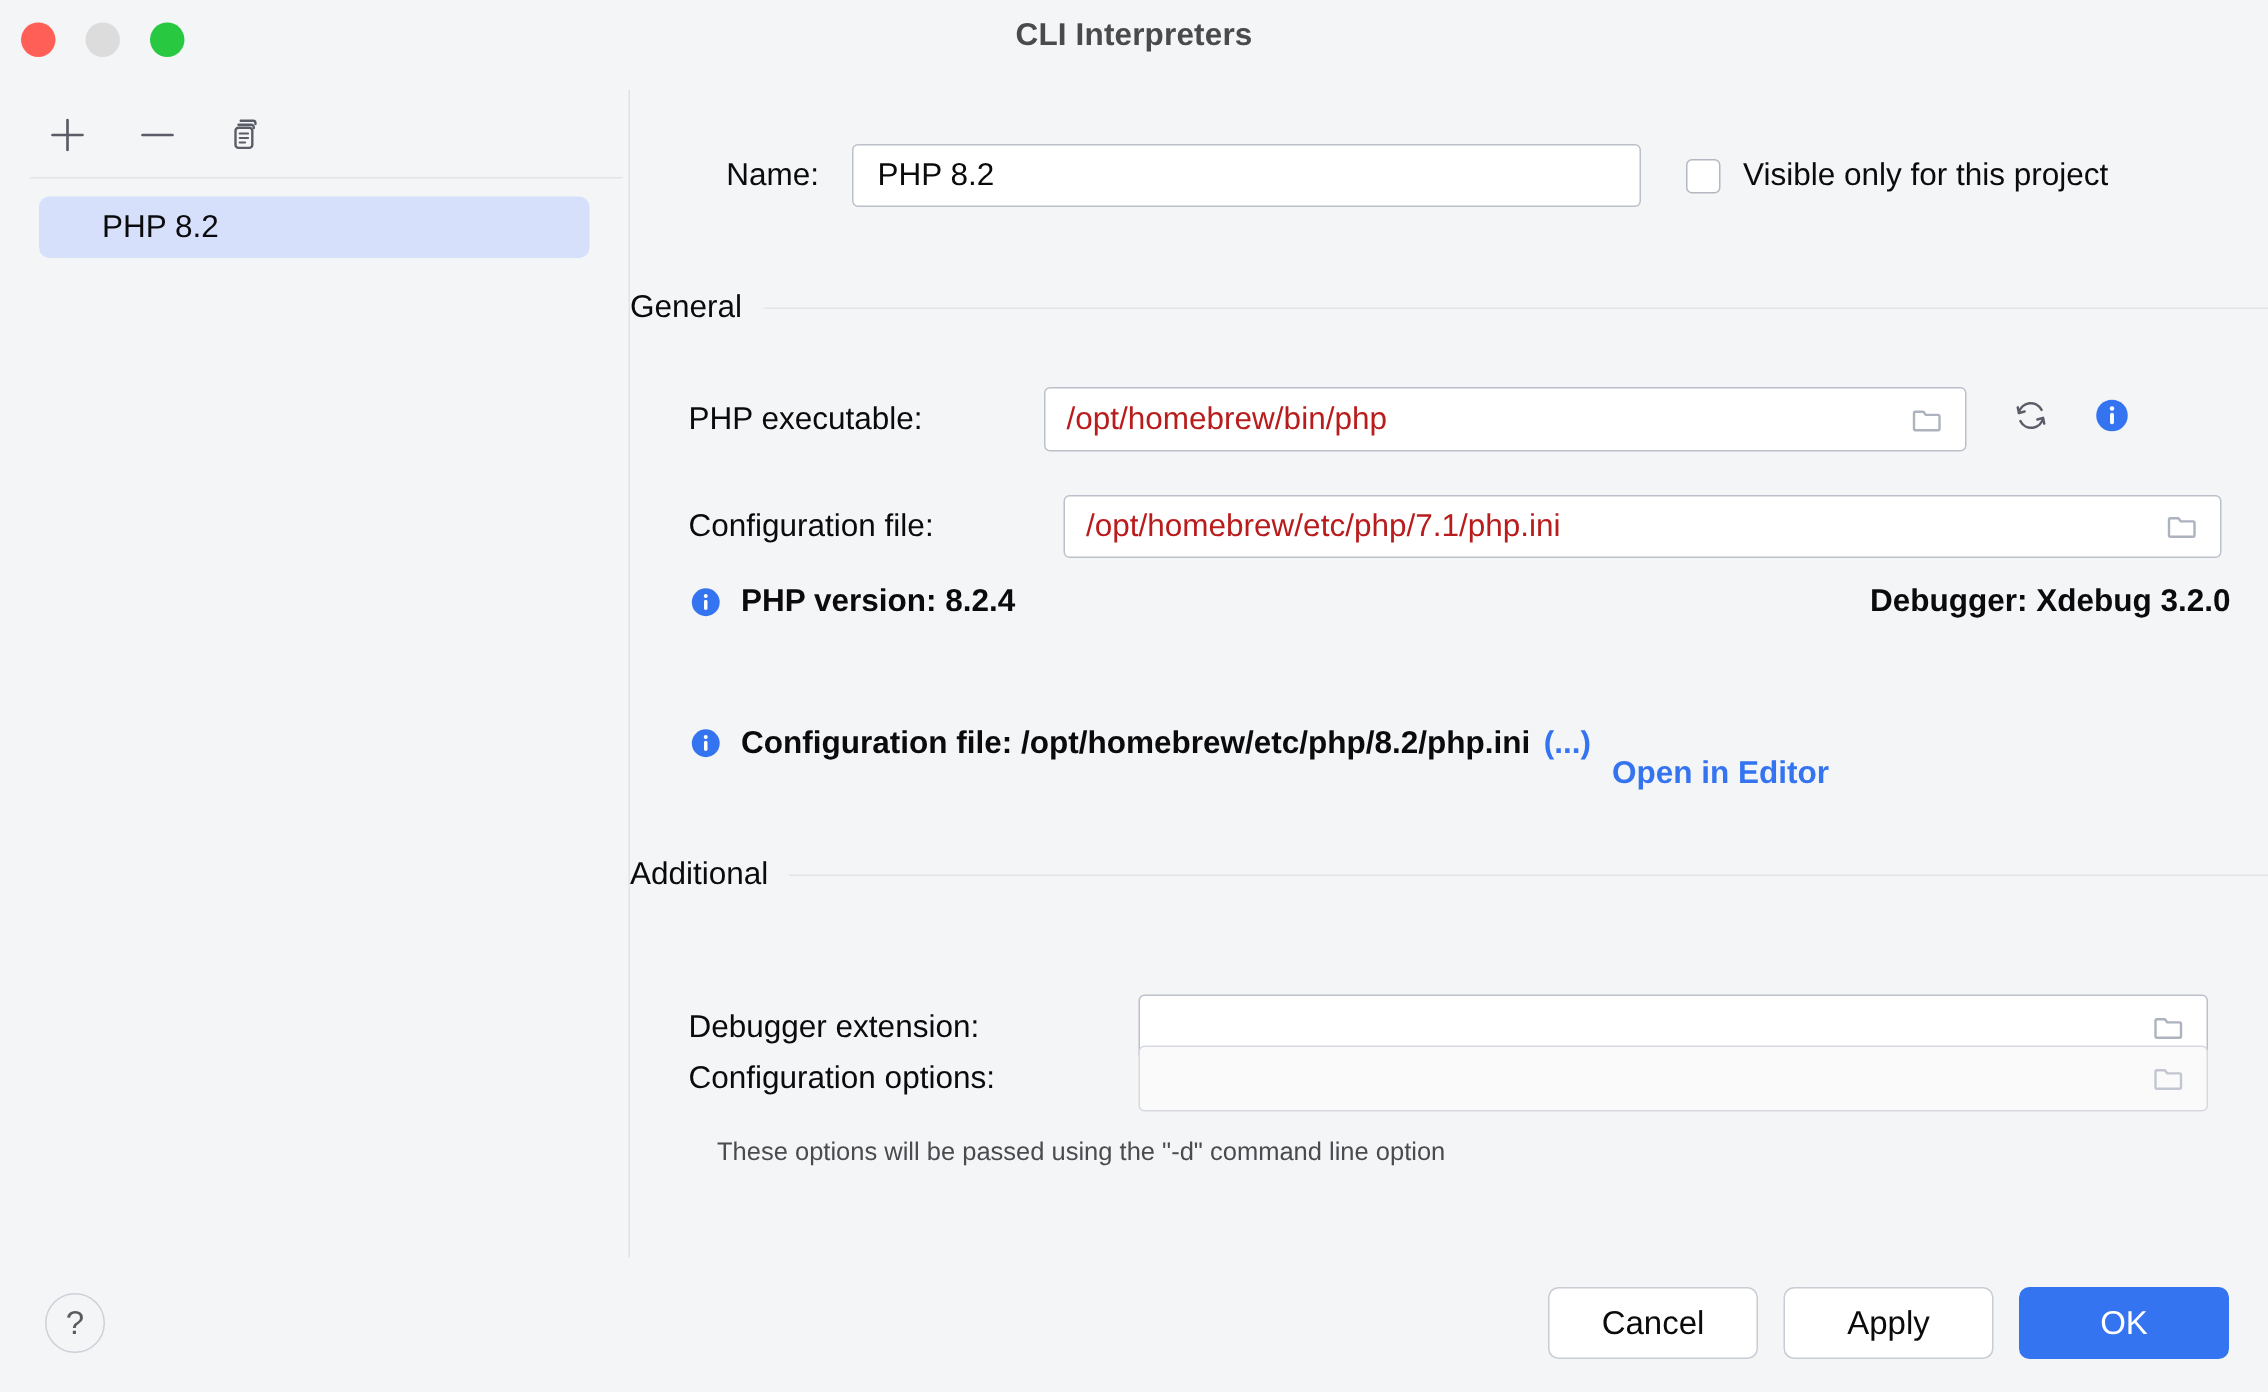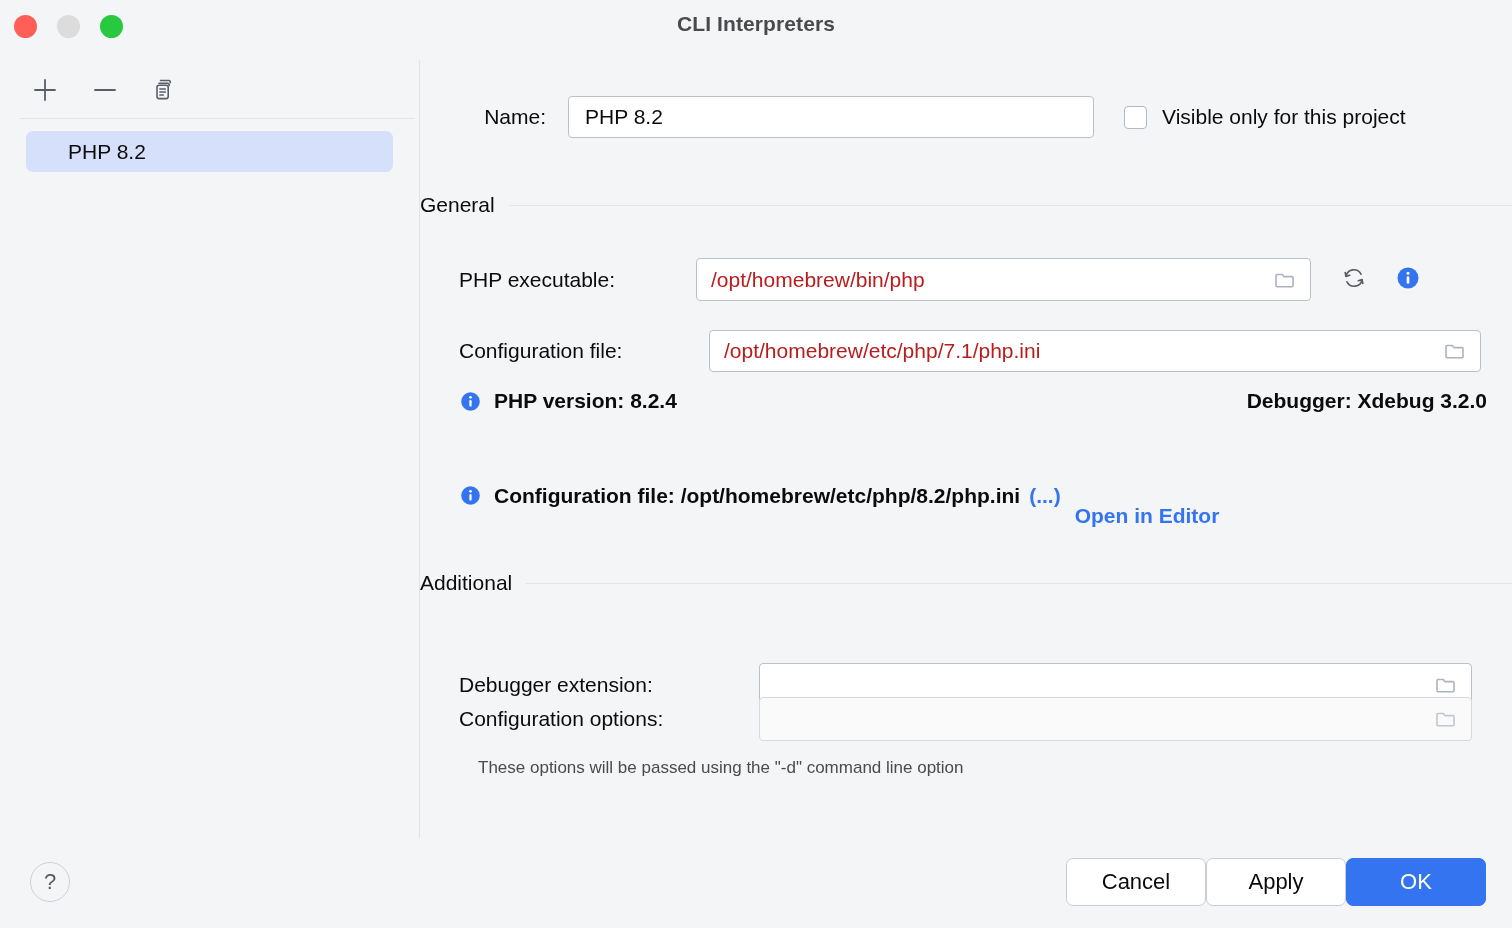--- a/index.html
+++ b/index.html
@@ -341,20 +341,21 @@
     color: #5a5b60;
     background: transparent;
     cursor: default;
   }
   .btn-group {
     position: absolute;
     right: 26px;
     top: 20px;
     display: flex;
     align-items: center;
+    gap: 17px;
   }
   .btn {
     height: 48px;
     min-width: 140px;
     border-radius: 7px;
     border: 1px solid #c9ccd4;
     background: #ffffff;
     font-size: 22px;
     color: #0b0b0d;
     display: flex;

